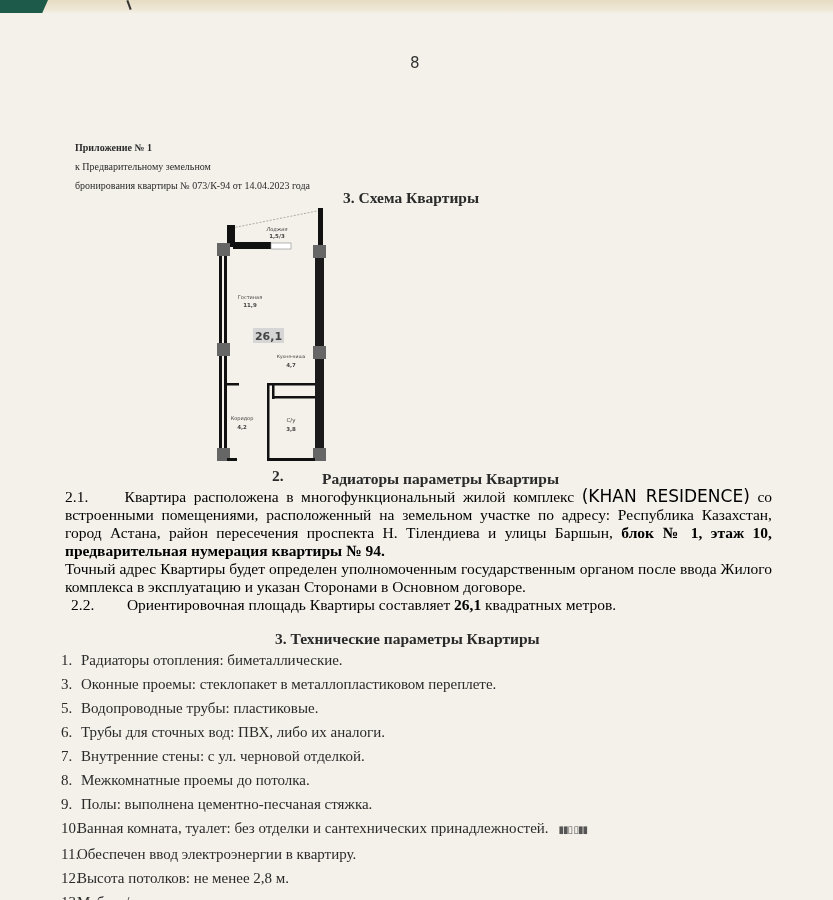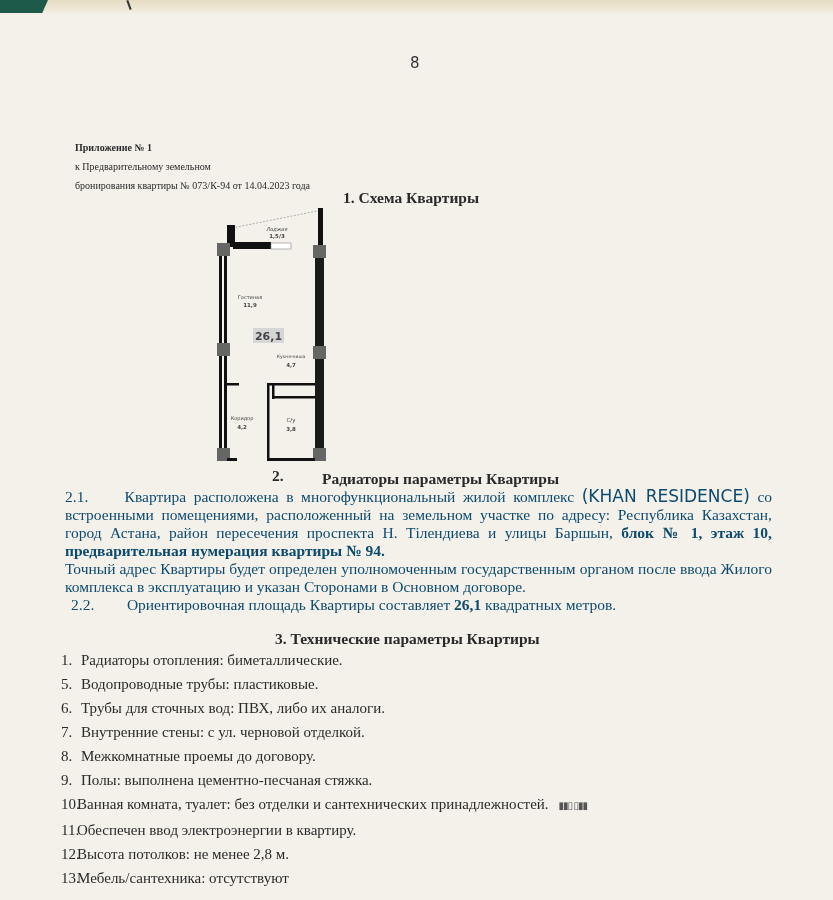--- a/index.html
+++ b/index.html
@@ -23,21 +23,21 @@
     position: absolute; left: 410px; top: 54px;
     font-family: "DejaVu Sans", sans-serif; font-size: 15px; color: #333;
   }
   .appendix { position: absolute; left: 75px; top: 138px; font-size: 10px; line-height: 19px; }
   .appendix .bold { font-weight: bold; }
   .section-title { position: absolute; font-weight: bold; font-size: 15.5px; }
   .plan { position: absolute; left: 205px; top: 200px; }
   .plan text { font-family: "DejaVu Sans", sans-serif; fill: #444; }
   .para {
     position: absolute; font-size: 15.5px; line-height: 18px;
-    text-align: justify; color: #0c4a6e;
+    text-align: justify; color: #000000;
   }
   .para b { font-weight: bold; }
   .sans-ins { font-family: "DejaVu Sans", sans-serif; }
   .tech-list { position: absolute; left: 61px; top: 645px; font-size: 15px; line-height: 18px; }
   .tech-list .item { white-space: nowrap; margin-top: 6px; }
   .tech-list .num { display: inline-block; width: 20px; }
   .tech-list .num2 { display: inline-block; width: 16px; }
   .noise { display: inline-block; margin-left: 10px; letter-spacing: -1px; font-size: 10px; color: #555; }
 </style>
 </head>
@@ -48,21 +48,21 @@
 <div class="top-mark" style="left:128px"></div>
 
 <div class="page-number">8</div>
 
 <div class="appendix">
   <div class="bold">Приложение № 1</div>
   <div>к Предварительному земельном</div>
   <div>бронирования квартиры № 073/К-94 от 14.04.2023 года</div>
 </div>
 
-<div class="section-title" style="left:343px; top:189px;">1.  Схема Квартиры</div>
+<div class="section-title" style="left:343px; top:189px;">3.  Схема Квартиры</div>
 
 <svg class="plan" width="130" height="270" viewBox="0 0 130 270">
 
   <line x1="27" y1="28" x2="117" y2="10" stroke="#999" stroke-width="0.8" stroke-dasharray="2,1.5"></line>
 
   <rect x="113" y="8" width="5" height="40" fill="#111"></rect>
   <rect x="110" y="45" width="9" height="215" fill="#1a1a1a"></rect>
 
   <rect x="22" y="25" width="8" height="22" fill="#111"></rect>
 
@@ -119,22 +119,23 @@
   <span style="display:inline-block; width:52px;">2.2.</span>
   <span>Ориентировочная площадь Квартиры составляет</span>
   <b>26,1</b>
   <span>квадратных метров.</span>
 </div>
 
 <div class="section-title" style="left:275px; top:630px;">3.  Технические параметры Квартиры</div>
 
 <div class="tech-list">
   <div class="item"><span class="num">1.</span><span>Радиаторы отопления: биметаллические.</span></div>
+  <div class="item"><span class="num">3.</span><span>Оконные проемы: стеклопакет в металлопластиковом переплете.</span></div>
   <div class="item"><span class="num">5.</span><span>Водопроводные трубы: пластиковые.</span></div>
   <div class="item"><span class="num">6.</span><span>Трубы для сточных вод: ПВХ, либо их аналоги.</span></div>
   <div class="item"><span class="num">7.</span><span>Внутренние стены: с ул. черновой отделкой.</span></div>
-  <div class="item"><span class="num">8.</span><span>Межкомнатные проемы до договору.</span></div>
+  <div class="item"><span class="num">8.</span><span>Межкомнатные проемы до потолка.</span></div>
   <div class="item"><span class="num">9.</span><span>Полы: выполнена цементно-песчаная стяжка.</span></div>
   <div class="item"><span class="num2">10.</span><span>Ванная комната, туалет: без отделки и сантехнических принадлежностей.</span><span class="noise">▮▮▯ ▯▮▮</span></div>
   <div class="item"><span class="num2">11.</span><span>Обеспечен ввод электроэнергии в квартиру.</span></div>
   <div class="item"><span class="num2">12.</span><span>Высота потолков: не менее 2,8 м.</span></div>
   <div class="item"><span class="num2">13.</span><span>Мебель/сантехника: отсутствуют</span></div>
 </div>
 
 </body></html>

